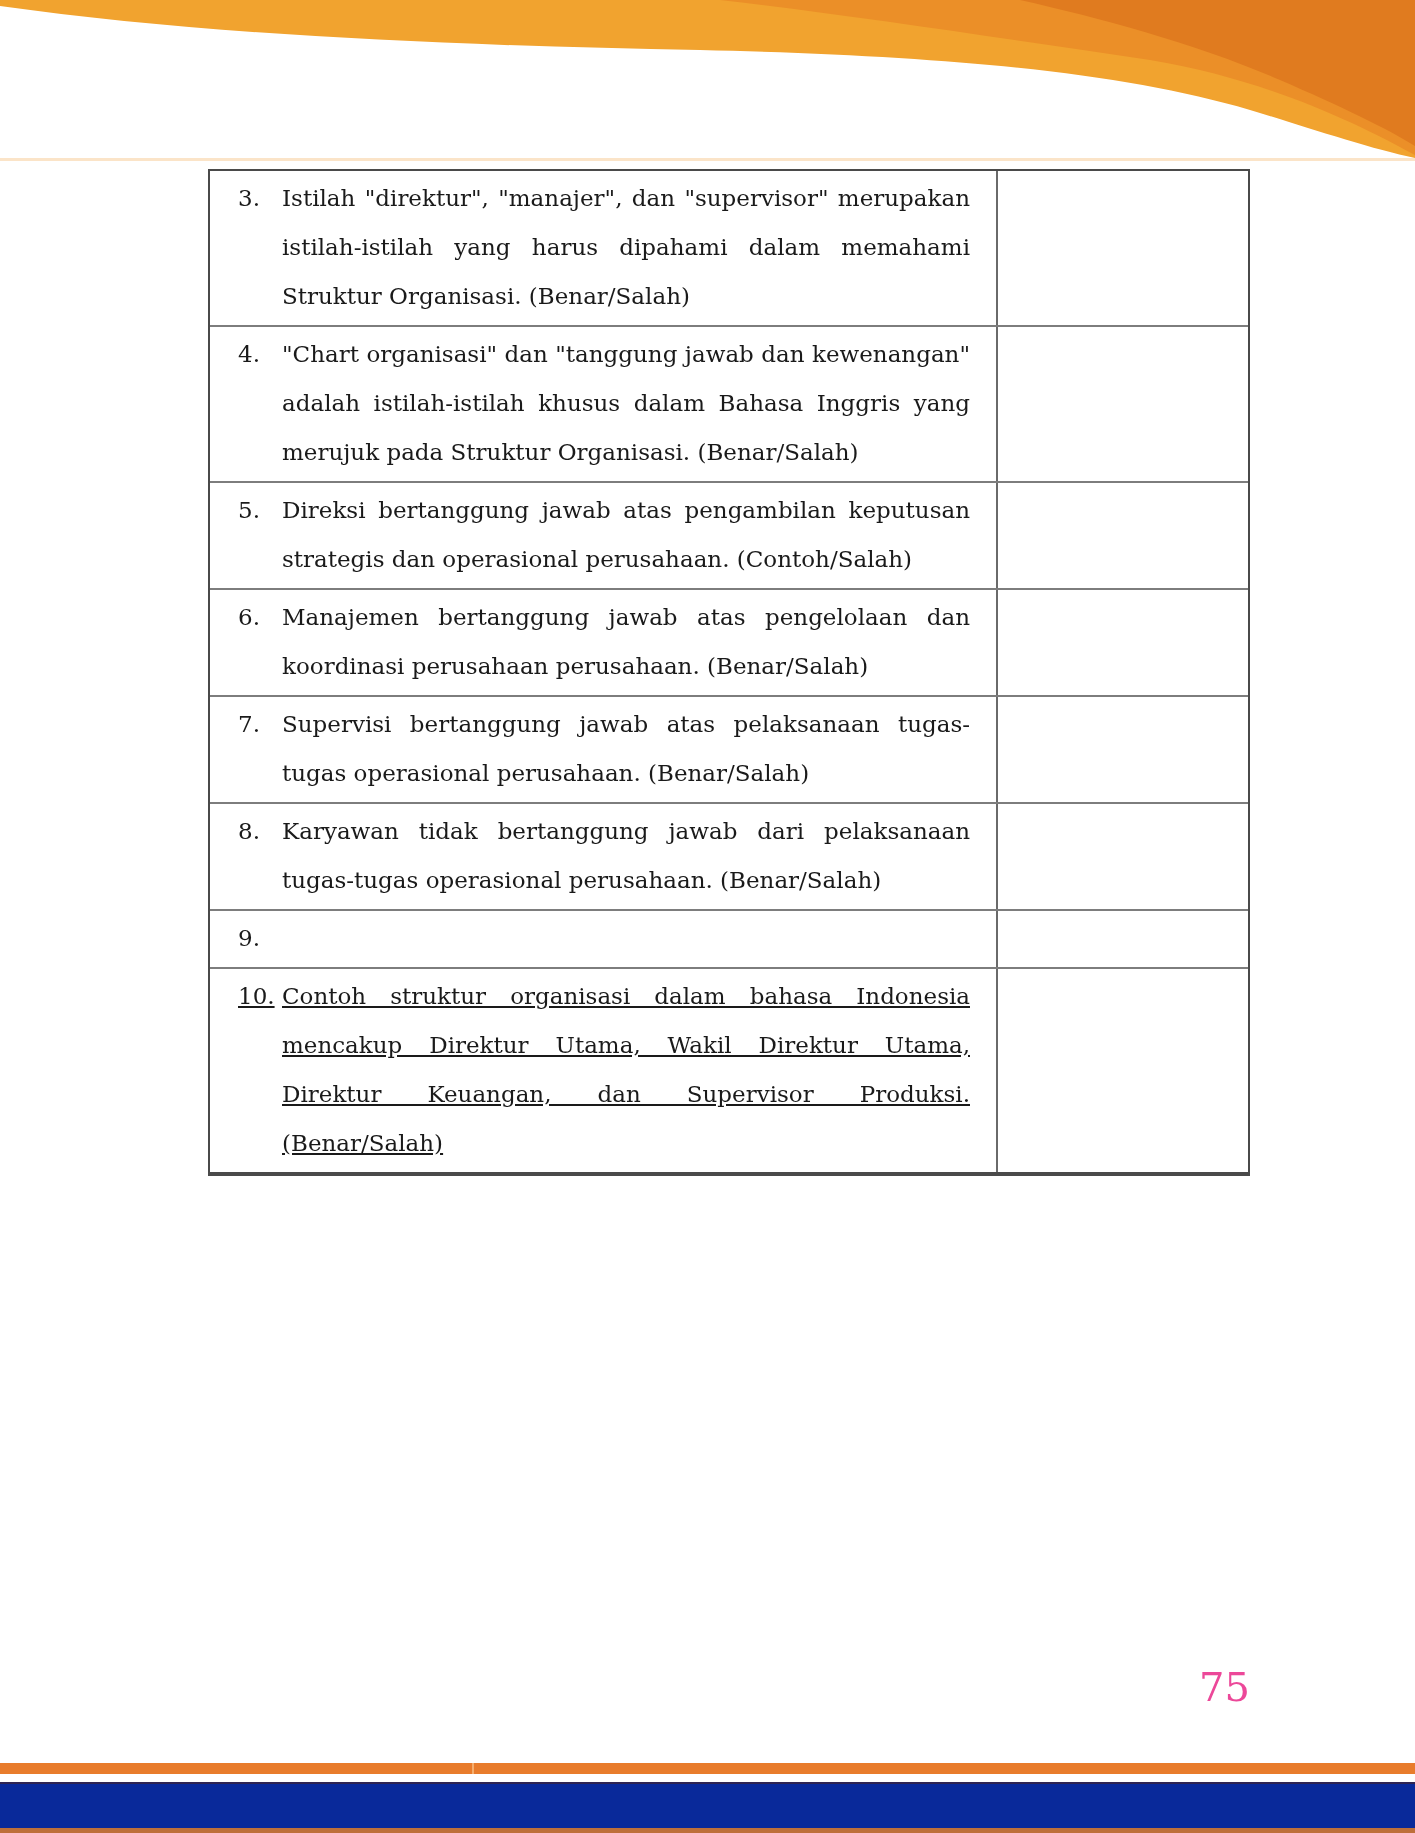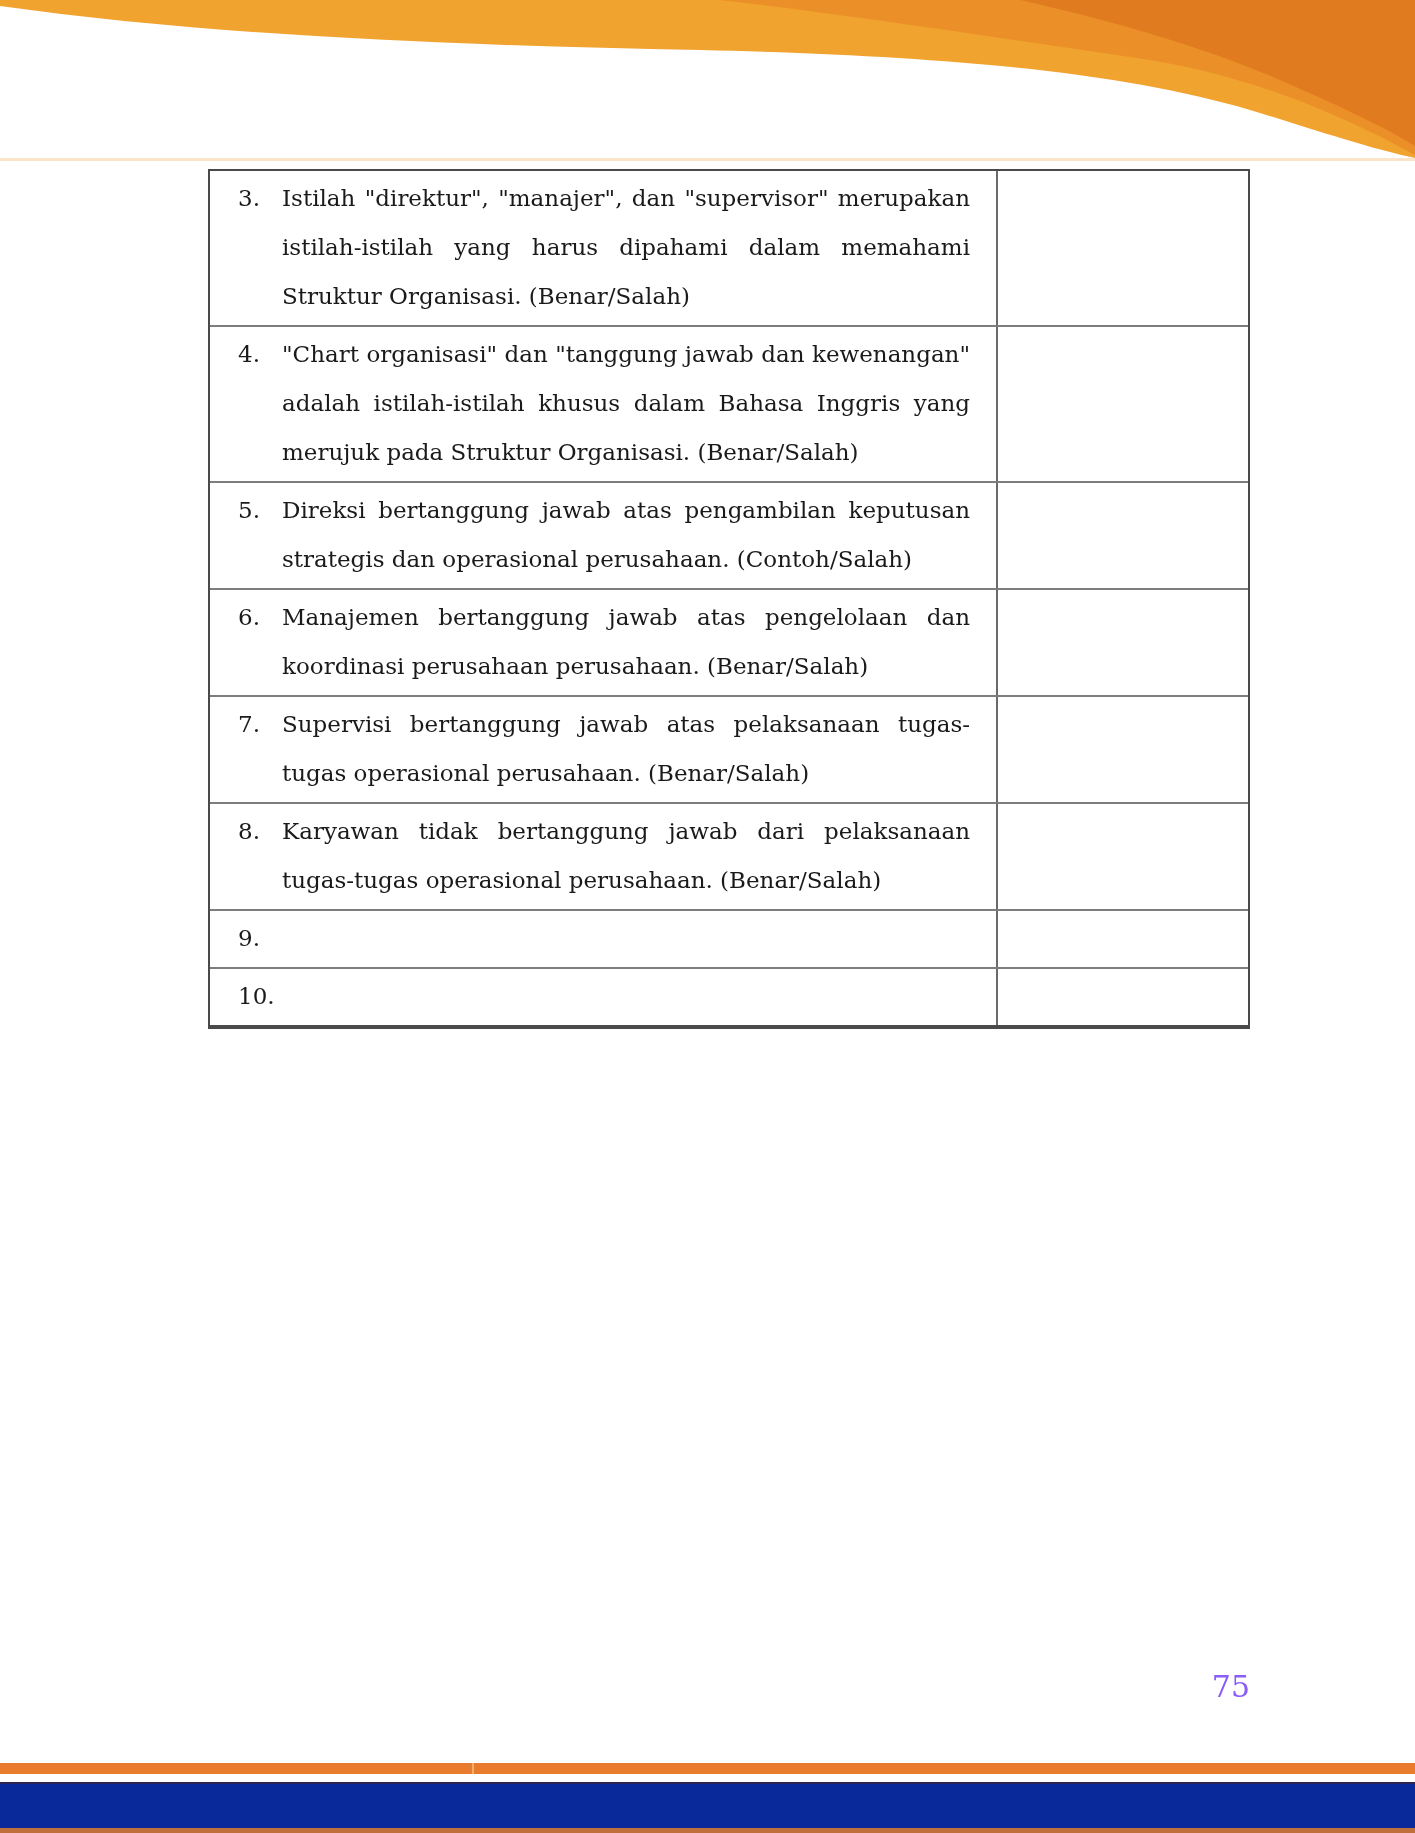--- a/index.html
+++ b/index.html
@@ -17,36 +17,36 @@
   
   .qtable{
     position:absolute;left:208px;top:169px;width:1042px;
     box-sizing:border-box;
     border:2px solid #4a4a4a;
     border-bottom-width:4px;
     display:flex;flex-direction:column;
     background:#fff;
   }
   .qrow{display:flex;border-bottom:2px solid #7d7d7d;}
-  .qrow:last-child{border-bottom:none;}
+  .qrow:last-child{border-bottom:none;text-decoration:underline;}
   .qcell-main{
     box-sizing:border-box;
     width:788px;
     border-right:2px solid #6a6a6a;
     padding:3px 26px 4px 28px;
     display:flex;
     font-size:23px;line-height:49px;
   }
   .qnum{flex:none;width:44px;text-align:left;}
   .qtext{flex:1;text-align:justify;}
   .qcell-answer{flex:1;}
   
   .page-number{
     position:absolute;top:1670px;right:165px;
-    font-size:30px;line-height:34px;color:#8b5cf6;
+    font-size:40px;line-height:34px;color:#ec4899;
   }
   
   .f-orange{position:absolute;left:0;top:1763px;width:1415px;height:11px;background:var(--footerOrange,#E87C2C);}
   .f-orange-tick{position:absolute;left:472px;top:0;width:2px;height:11px;background:var(--footerOrangeTick,#F5AE6E);}
   .f-darkline{position:absolute;left:0;top:1782px;width:1415px;height:2px;background:var(--footerIndigo,#2E2452);}
   .f-blue{position:absolute;left:0;top:1784px;width:1415px;height:44px;background:var(--footerBlue,#09299A);}
   .f-strip{position:absolute;left:0;top:1828px;width:1415px;height:5px;background:var(--footerBrown,#BE6F3A);}
 </style>
 </head>
 <body>
@@ -112,20 +112,21 @@
     <div class="qrow">
       <div class="qcell-main">
         <span class="qnum">9.</span>
       </div>
       <div class="qcell-answer"></div>
     </div>
 
     <div class="qrow">
       <div class="qcell-main">
         <span class="qnum">10.</span>
+        <span class="qtext">Contoh struktur organisasi dalam bahasa Indonesia mencakup Direktur Utama, Wakil Direktur Utama, Direktur Keuangan, dan Supervisor Produksi. (Benar/Salah)</span>
       </div>
       <div class="qcell-answer"></div>
     </div>
   </div>
 
   <div class="page-number">75</div>
 
   <div class="f-orange">
     <div class="f-orange-tick"></div>
   </div>

